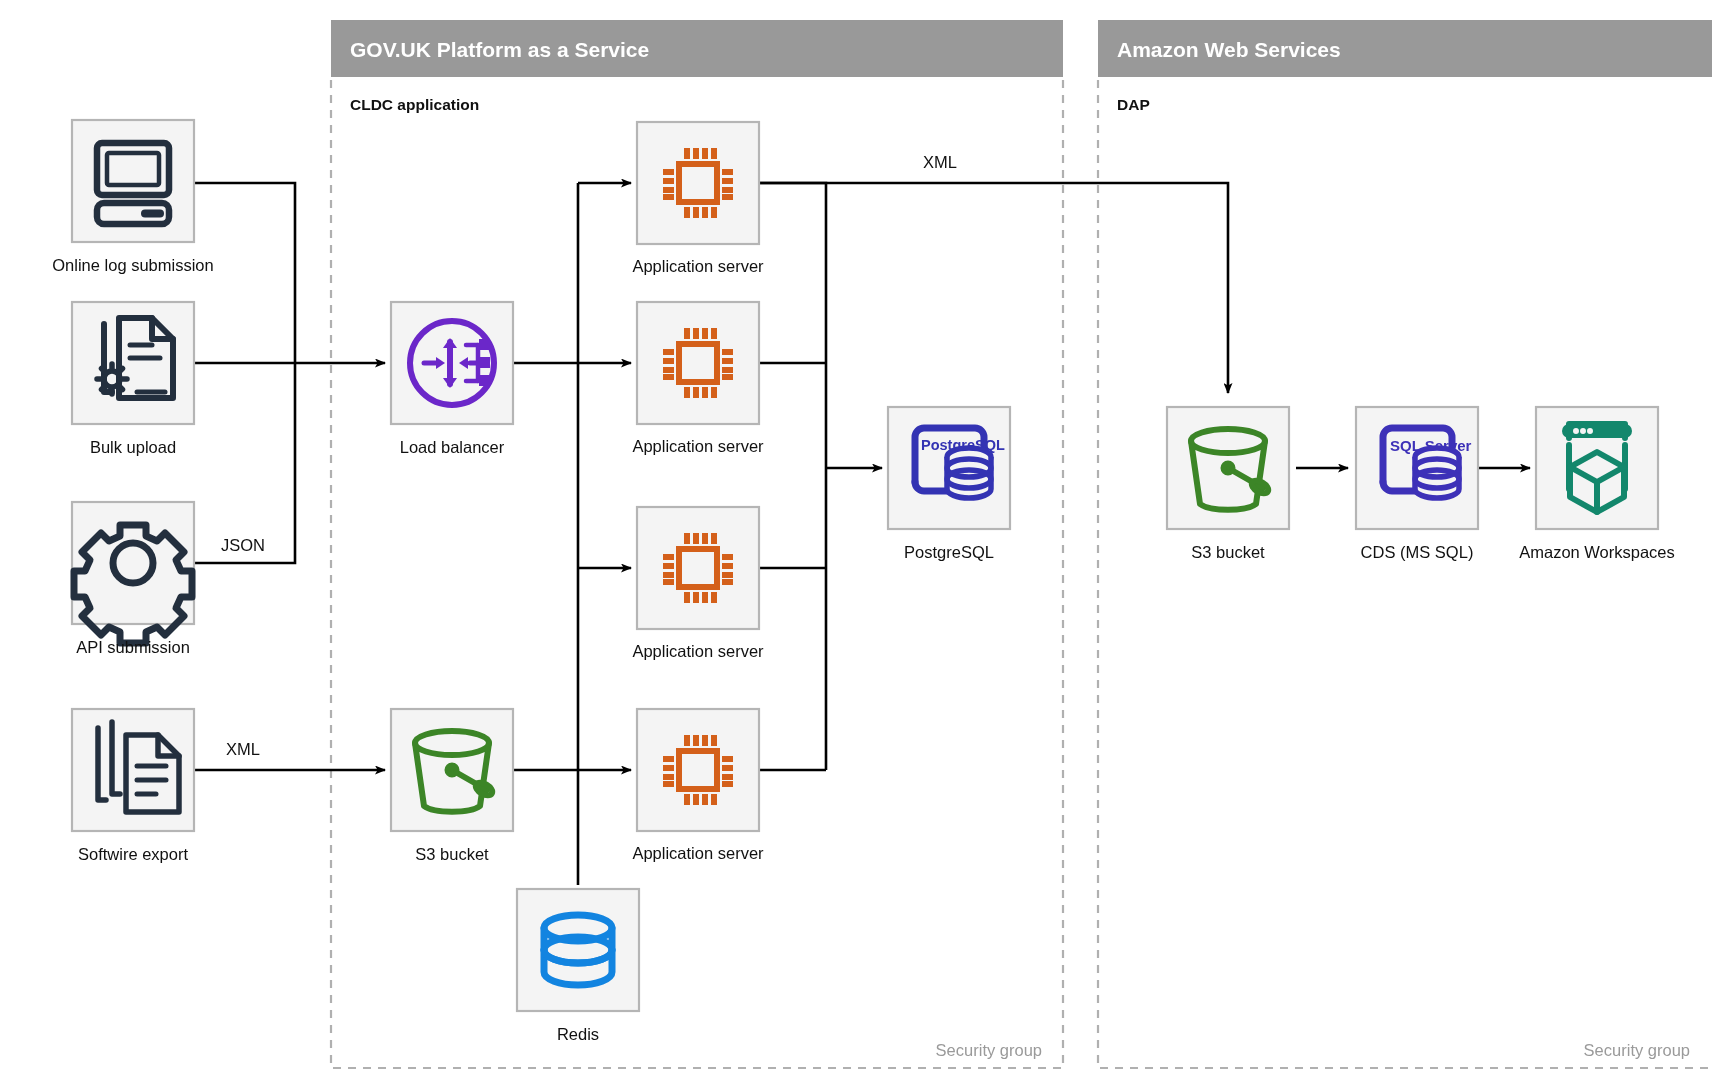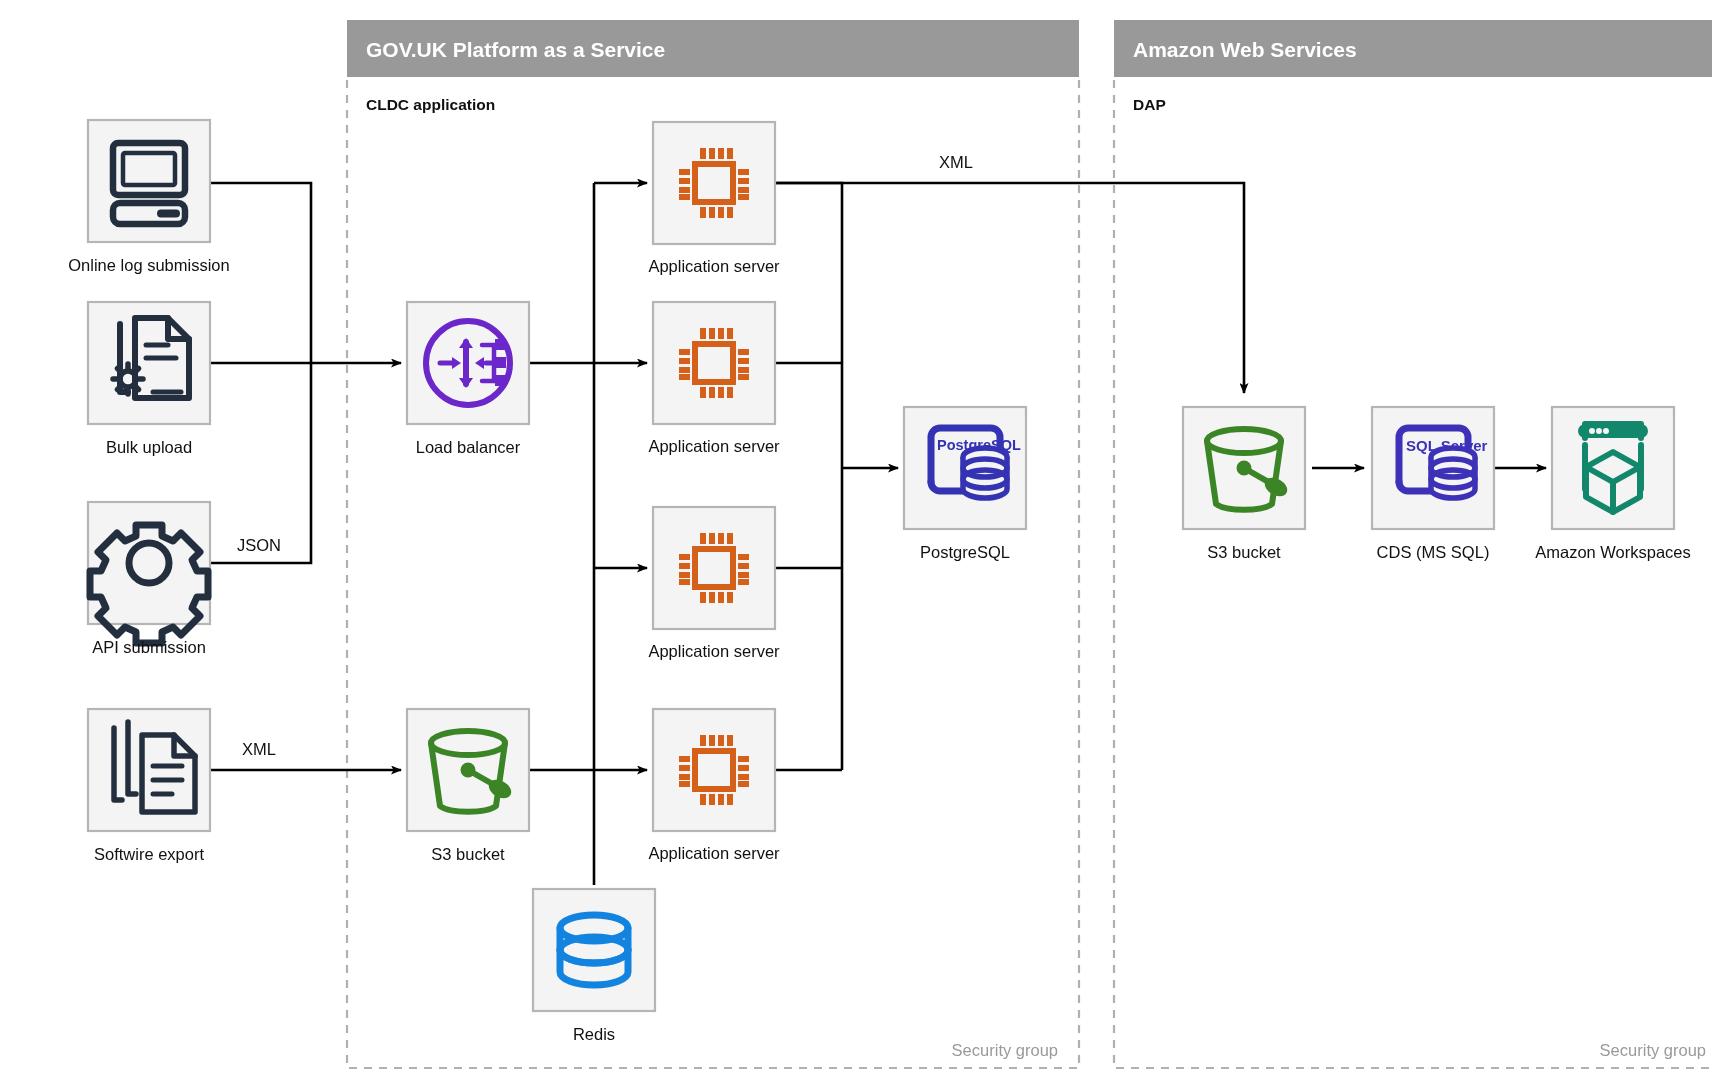--- a/index.html
+++ b/index.html
@@ -10,21 +10,20 @@
   body {
     width: 1712px;
     height: 1082px;
     font-family: "Liberation Sans", sans-serif;
     overflow: hidden;
   }
   #diagram-root {
     position: relative;
     width: 1544px;
     height: 1082px;
-    margin-left: 16px;
   }
   svg.diagram {
     display: block;
     width: 1712px;
     height: 1082px;
   }
   .group-header-rect { fill: #999999; }
   .group-header-text {
     fill: #ffffff;
     font-family: "Liberation Sans", sans-serif;

